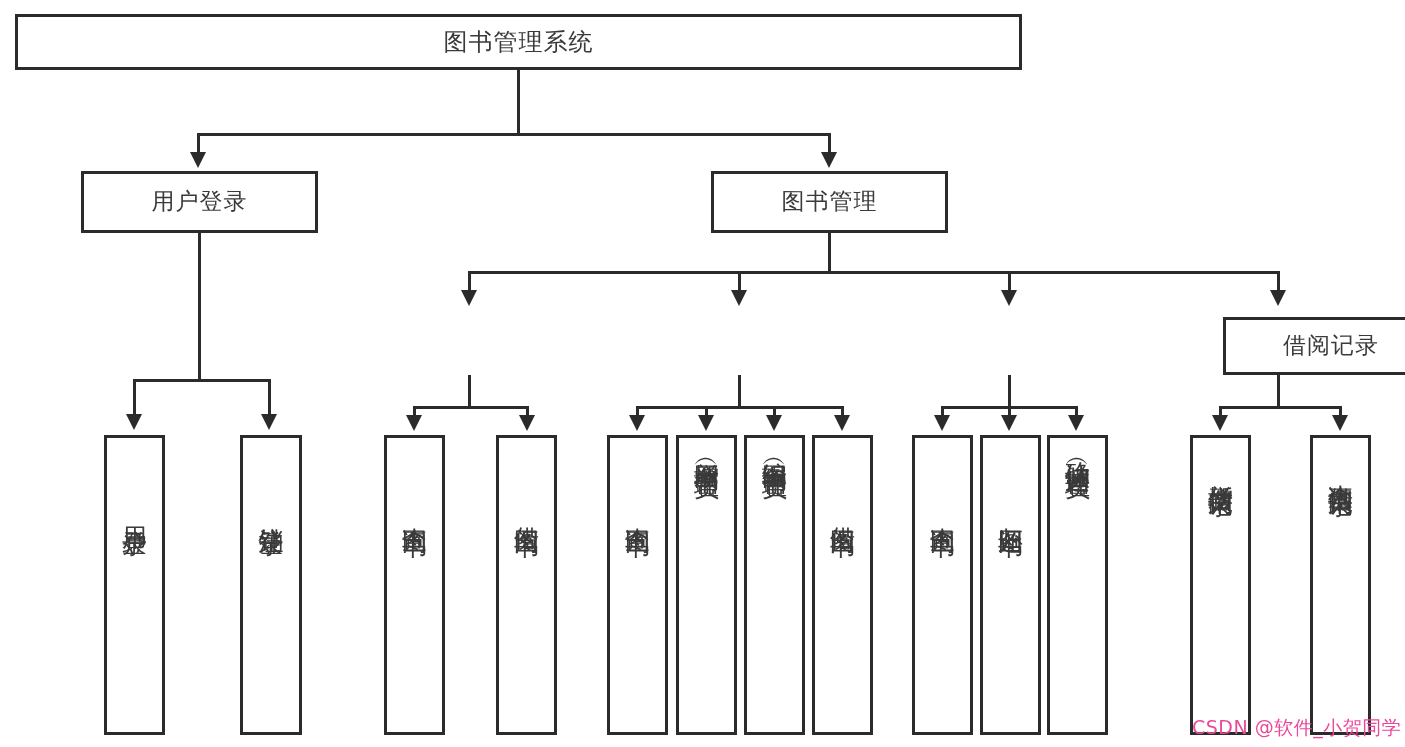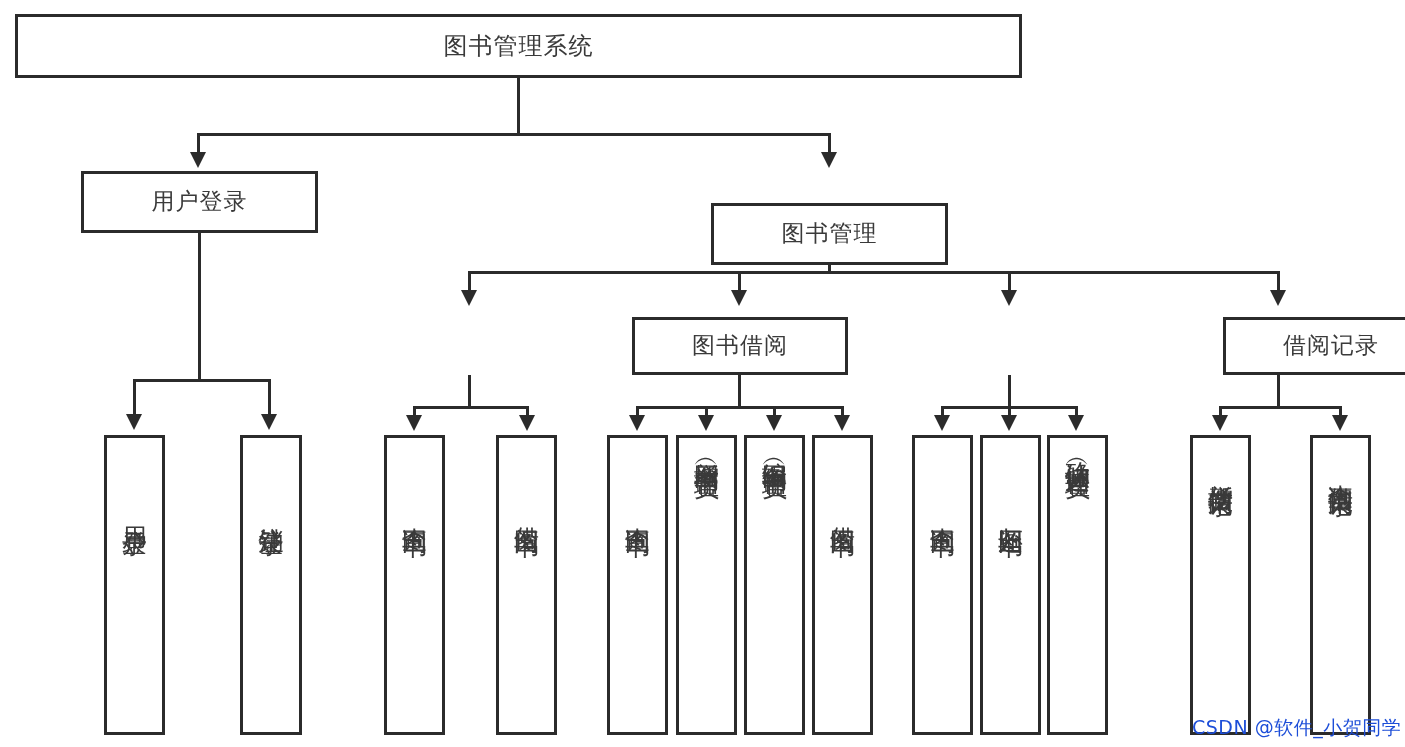--- a/index.html
+++ b/index.html
@@ -61,50 +61,50 @@
     position: absolute;
     width: 0;
     height: 0;
     border-left: 8px solid transparent;
     border-right: 8px solid transparent;
     border-top: 16px solid #2b2b2b;
     z-index: 2;
   }
   .watermark {
     position: absolute;
-    color: #1d4ed8;
+    color: #ec4899;
     font-size: 19px;
     letter-spacing: 0.5px;
     z-index: 5;
     white-space: nowrap;
   }
 </style>
 </head>
 <body>
 
 <div id="canvas">
 
-  <div class="box title-box h-text" style="left:15px; top:14px; width:1007px; height:64px;text-align:right;">
+  <div class="box title-box h-text" style="left:15px; top:14px; width:1007px; height:56px;text-align:right;">
     <span>图书管理系统</span>
   </div>
 
   <div class="line vline" style="left:517px; top:70px; width:3px; height:65px;"></div>
 
   <div class="line hline" style="left:197px; top:133px; width:634px; height:3px;"></div>
 
   <div class="line vline" style="left:197px; top:133px; width:3px; height:22px;"></div>
   <div class="arrow" style="left:190px; top:152px;"></div>
 
   <div class="line vline" style="left:828px; top:133px; width:3px; height:22px;"></div>
   <div class="arrow" style="left:821px; top:152px;"></div>
 
   <div class="box h-text" style="left:81px; top:171px; width:237px; height:62px;">
     <span>用户登录</span>
   </div>
-  <div class="box h-text" style="left:711px; top:171px; width:237px; height:62px;margin-top:32px;">
+  <div class="box h-text" style="left:711px; top:171px; width:237px; height:62px;">
     <span>图书管理</span>
   </div>
 
   <div class="line vline" style="left:198px; top:233px; width:3px; height:149px;"></div>
   <div class="line hline" style="left:133px; top:379px; width:137px; height:3px;"></div>
   <div class="line vline" style="left:133px; top:379px; width:3px; height:38px;"></div>
   <div class="arrow" style="left:126px; top:414px;"></div>
   <div class="line vline" style="left:268px; top:379px; width:3px; height:38px;"></div>
   <div class="arrow" style="left:261px; top:414px;"></div>
 
@@ -112,23 +112,20 @@
   <div class="line hline" style="left:468px; top:271px; width:812px; height:3px;"></div>
   <div class="line vline" style="left:468px; top:271px; width:3px; height:22px;"></div>
   <div class="arrow" style="left:461px; top:290px;"></div>
   <div class="line vline" style="left:738px; top:271px; width:3px; height:22px;"></div>
   <div class="arrow" style="left:731px; top:290px;"></div>
   <div class="line vline" style="left:1008px; top:271px; width:3px; height:22px;"></div>
   <div class="arrow" style="left:1001px; top:290px;"></div>
   <div class="line vline" style="left:1277px; top:271px; width:3px; height:22px;"></div>
   <div class="arrow" style="left:1270px; top:290px;"></div>
 
-  <div class="box h-text" style="left:632px; top:317px; width:216px; height:58px;">
-    <span>图书借阅</span>
-  </div>
   <div class="box h-text" style="left:1223px; top:317px; width:216px; height:58px;">
     <span>借阅记录</span>
   </div>
 
   <div class="line vline" style="left:468px; top:375px; width:3px; height:34px;"></div>
   <div class="line hline" style="left:413px; top:406px; width:116px; height:3px;"></div>
   <div class="line vline" style="left:413px; top:406px; width:3px; height:12px;"></div>
   <div class="arrow" style="left:406px; top:415px;"></div>
   <div class="line vline" style="left:526px; top:406px; width:3px; height:12px;"></div>
   <div class="arrow" style="left:519px; top:415px;"></div>

